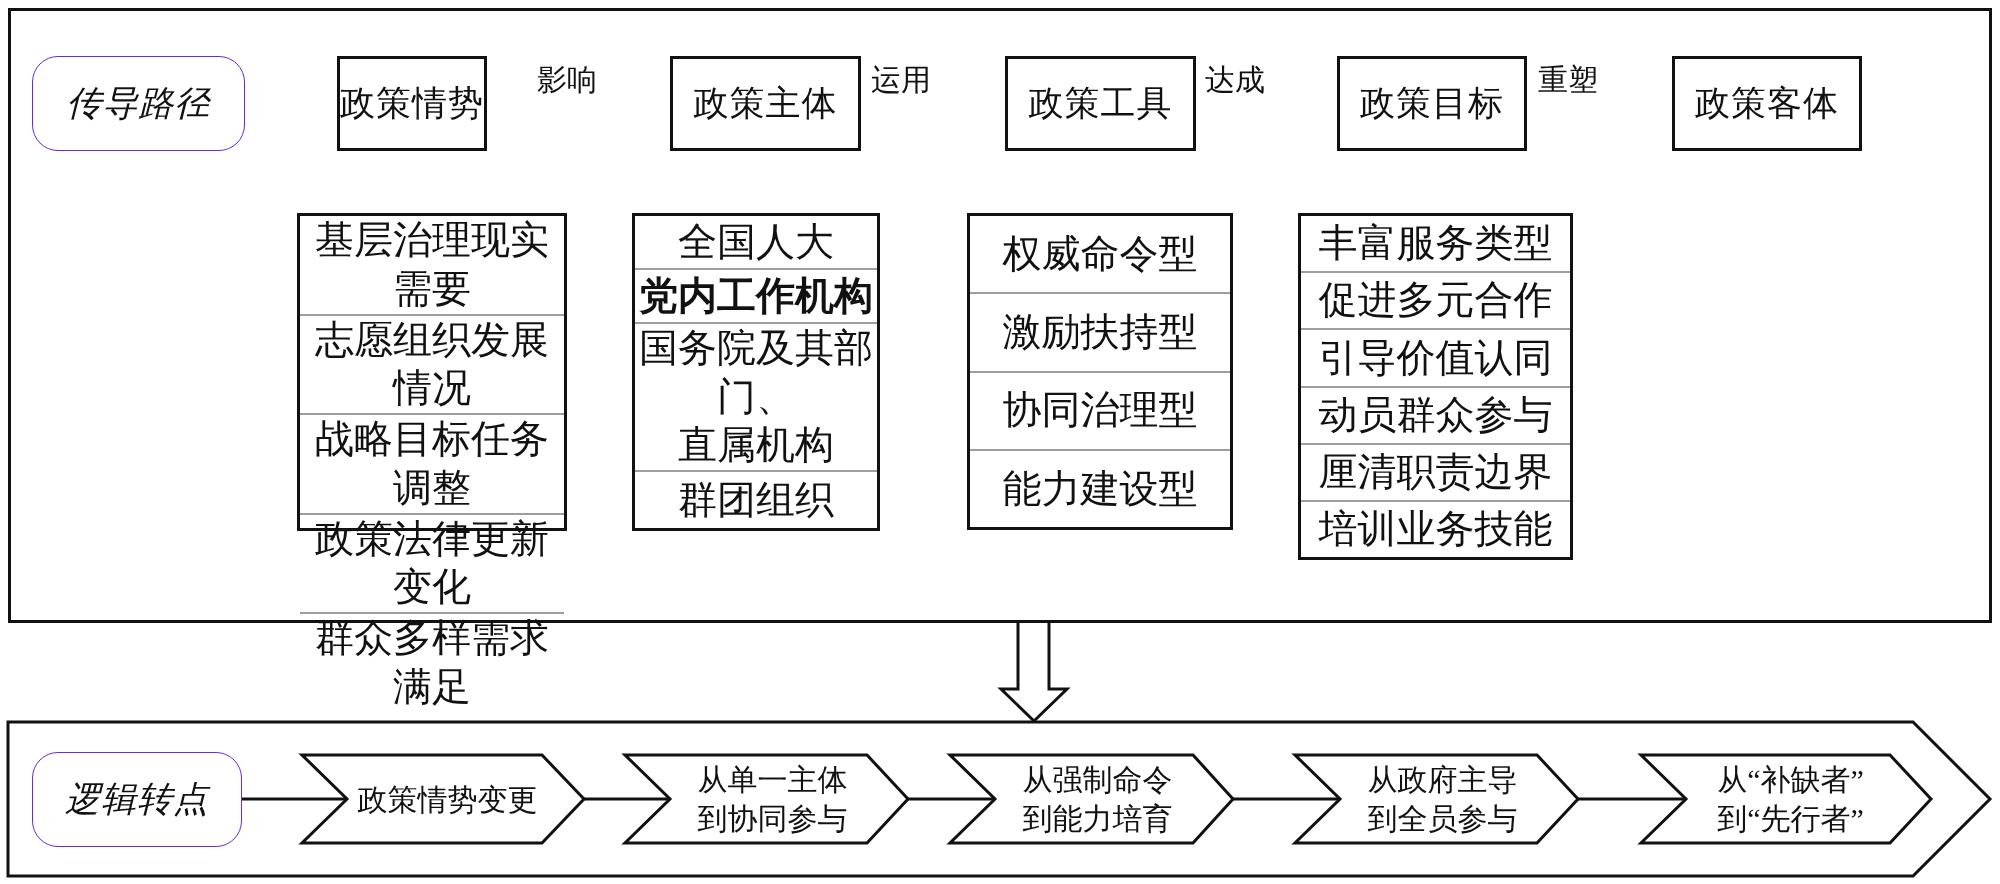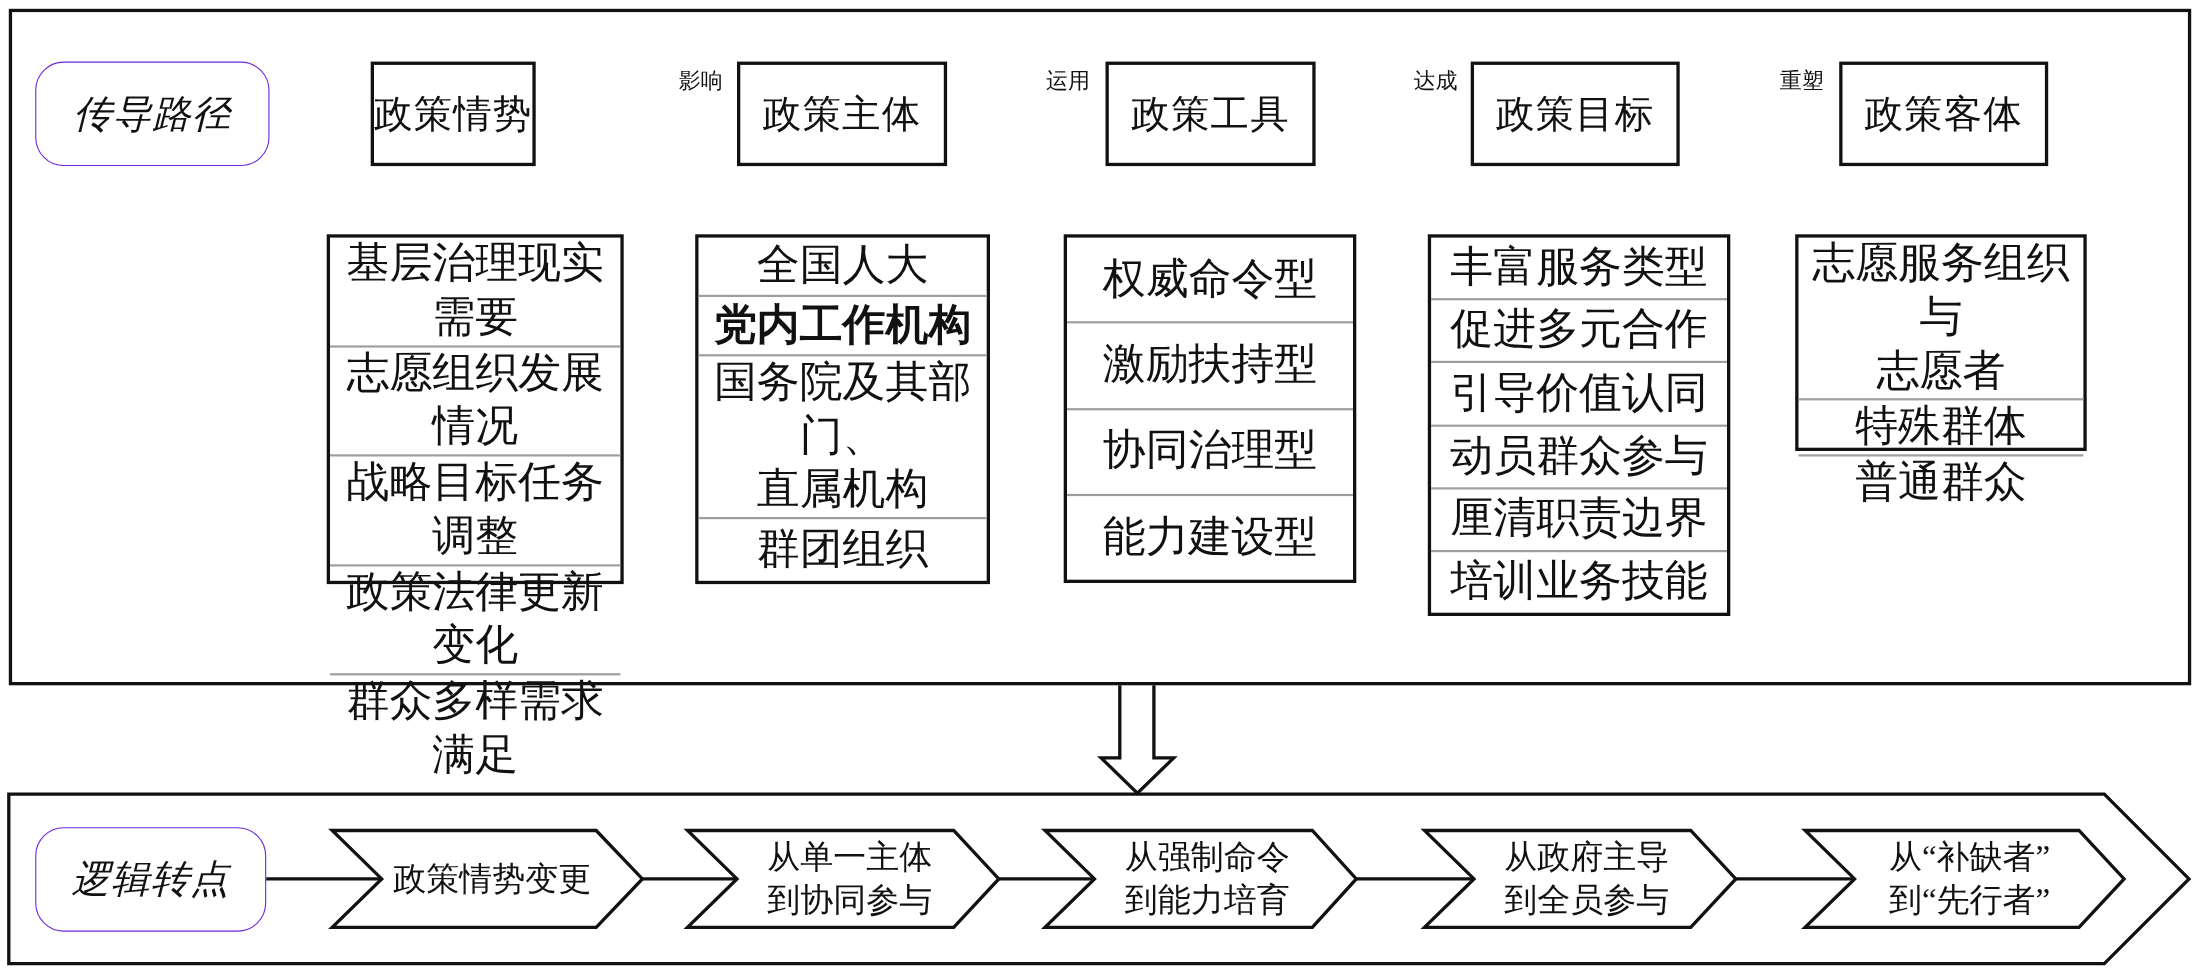--- a/index.html
+++ b/index.html
@@ -15,21 +15,21 @@
   .rbox{
     border:1px solid #6d28d9;border-radius:26px;background:#ffffff;z-index:2;
     display:flex;align-items:center;justify-content:center;font-size:35px;letter-spacing:1px;font-style:italic;
   }
   
   .fbox{
     top:56px;height:95px;border:3px solid #111111;background:#ffffff;z-index:2;
     display:flex;align-items:center;justify-content:center;font-size:35px;letter-spacing:1px;
   }
   
-  .alabel{top:60px;width:120px;text-align:right;font-size:20px;z-index:2;}
+  .alabel{top:60px;width:120px;text-align:left;font-size:30px;z-index:2;}
   
   .list{
     border:3px solid #111111;background:#ffffff;z-index:2;
     display:flex;flex-direction:column;
   }
   .list .row{
     display:flex;align-items:center;justify-content:center;
     font-size:39px;text-align:center;white-space:pre-line;line-height:1.25;
   }
   .list .row + .row{border-top:2px solid #9e9e9e;}
@@ -98,21 +98,21 @@
   <div class="abs alabel" style="left:1538px;">重塑</div>
 
   <div class="abs list" style="left:297px;top:213px;width:270px;height:318px;">
     <div class="row" style="flex:1;">基层治理现实需要</div>
     <div class="row" style="flex:1;">志愿组织发展情况</div>
     <div class="row" style="flex:1;">战略目标任务调整</div>
     <div class="row" style="flex:1;">政策法律更新变化</div>
     <div class="row" style="flex:1;">群众多样需求满足</div>
   </div>
 
-  <div class="abs list" style="left:632px;top:213px;width:268px;height:318px;">
+  <div class="abs list" style="left:632px;top:213px;width:248px;height:318px;">
     <div class="row" style="flex:70;">全国人大</div>
     <div class="row" style="flex:69;font-weight:bold;">党内工作机构</div>
     <div class="row" style="flex:104;">国务院及其部门、
 直属机构</div>
     <div class="row" style="flex:75;">群团组织</div>
   </div>
 
   <div class="abs list" style="left:967px;top:213px;width:266px;height:317px;">
     <div class="row" style="flex:1;">权威命令型</div>
     <div class="row" style="flex:1;">激励扶持型</div>
@@ -122,26 +122,20 @@
 
   <div class="abs list" style="left:1298px;top:213px;width:275px;height:347px;">
     <div class="row" style="flex:1;">丰富服务类型</div>
     <div class="row" style="flex:1;">促进多元合作</div>
     <div class="row" style="flex:1;">引导价值认同</div>
     <div class="row" style="flex:1;">动员群众参与</div>
     <div class="row" style="flex:1;">厘清职责边界</div>
     <div class="row" style="flex:1;">培训业务技能</div>
   </div>
 
-  <div class="abs list" style="left:1632px;top:213px;width:265px;height:197px;">
-    <div class="row" style="flex:97;">志愿服务组织与
-志愿者</div>
-    <div class="row" style="flex:50;">特殊群体</div>
-    <div class="row" style="flex:50;">普通群众</div>
-  </div>
 
   <div class="abs rbox" style="left:32px;top:752px;width:210px;height:95px;">逻辑转点</div>
 
   <div class="abs chevtext" style="left:330px;width:235px;">政策情势变更</div>
   <div class="abs chevtext" style="left:655px;width:235px;">从单一主体
 到协同参与</div>
   <div class="abs chevtext" style="left:980px;width:235px;">从强制命令
 到能力培育</div>
   <div class="abs chevtext" style="left:1325px;width:235px;">从政府主导
 到全员参与</div>

